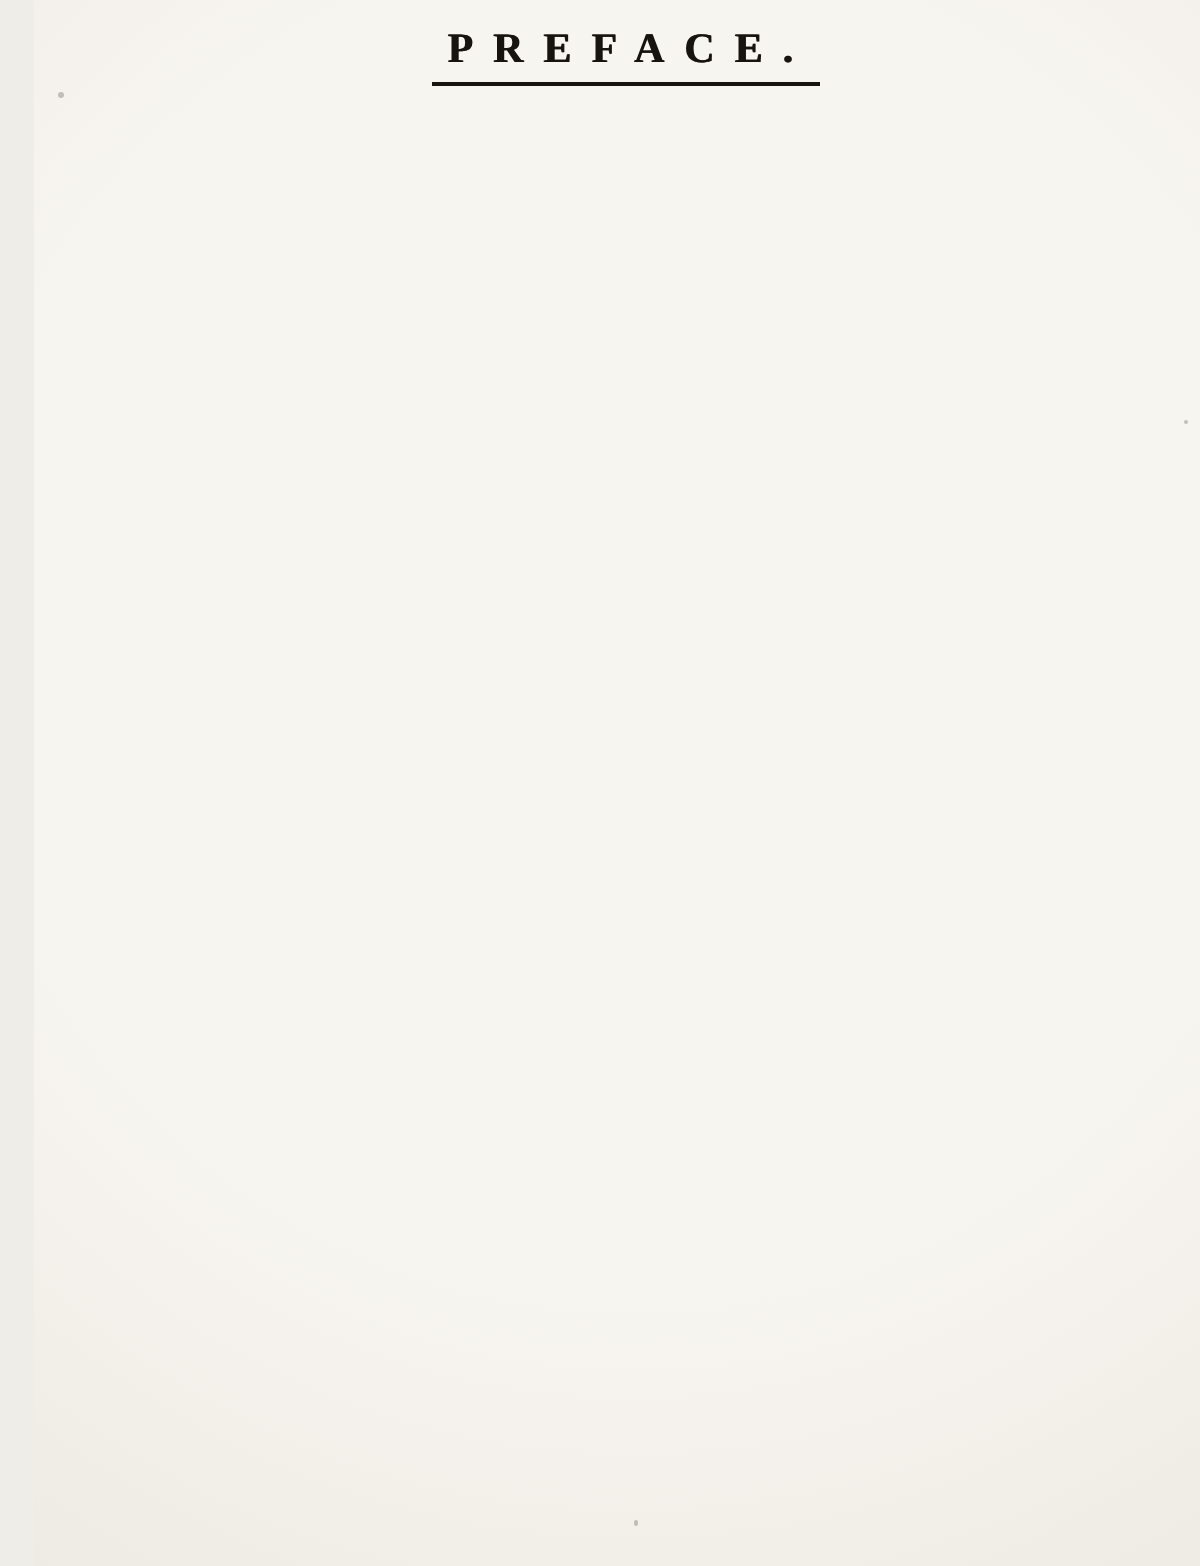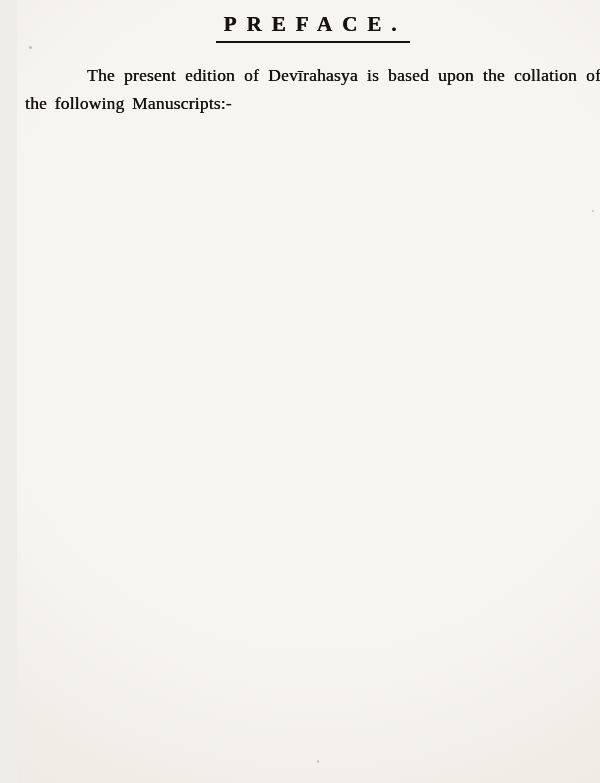--- a/index.html
+++ b/index.html
@@ -70,23 +70,20 @@
 </style>
 </head>
 <body>
 
 <div class="page">
 
   <div class="title-row">
     <span class="title-word">PREFACE.</span>
   </div>
 
-  <p class="body-par intro">
-    <span>The present edition of Devīrahasya is based upon the collation of the following Manuscripts:-</span>
-  </p>
 
 
 
 
 
 
   <span class="speck" style="left:12px; top:46px; width:3px; height:3px;"></span>
   <span class="speck" style="left:575px; top:210px; width:2px; height:2px;"></span>
   <span class="speck" style="left:300px; top:760px; width:2px; height:3px;"></span>
 </div>

